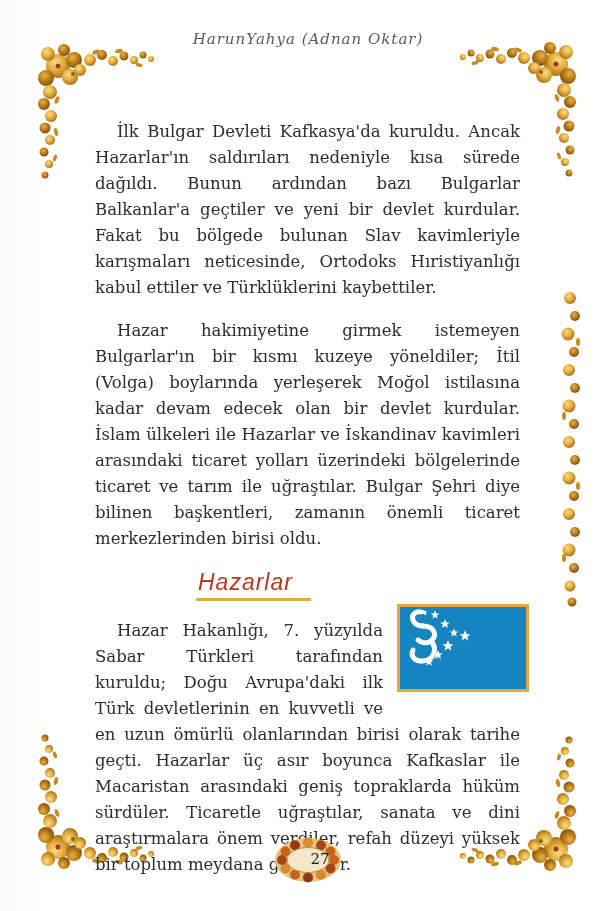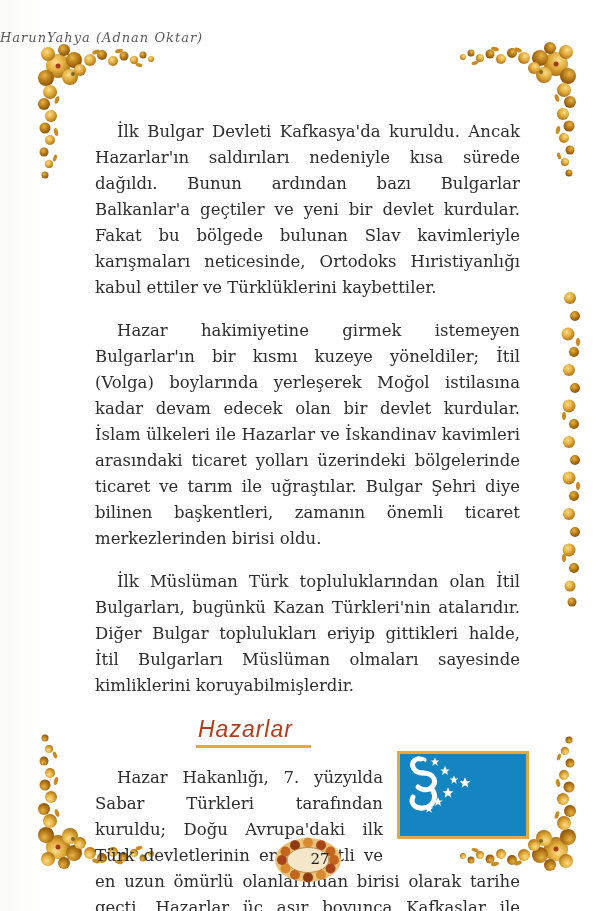--- a/index.html
+++ b/index.html
@@ -2,23 +2,23 @@
 <html><head>
 <meta charset="utf-8">
 <style>
   html,body { margin:0; padding:0; }
   .page {
     position:relative; width:616px; height:911px; overflow:hidden;
     background: linear-gradient(90deg,#fafaf8 0%, #ffffff 7%, #ffffff 100%);
     font-family:"DejaVu Serif", serif;
   }
   .running-header {
-    position:absolute; top:30px; left:0; width:100%; text-align:left;
+    position:absolute; top:30px; left:0; width:100%; text-align:center;
     font-family:"DejaVu Serif", serif; font-style:italic;
-    font-size:13px; letter-spacing:1px; color:#5a5a5a;
+    font-size:15px; letter-spacing:1px; color:#5a5a5a;
   }
   .content {
     position:absolute; left:78px; top:102px; width:459px;
     font-size:16.5px; line-height:26px; color:#2d2d2d;
     text-align:justify;
   }
   .content p { margin:17px; text-indent:22px; }
   .section-heading {
     width:fit-content;
     margin:14px 0 10px 118px;
@@ -147,21 +147,20 @@
       <ellipse cx="6" cy="126" rx="2" ry="4" fill="#c98a20"></ellipse>
     <ellipse cx="20" cy="196" rx="2" ry="4" fill="#c98a20"></ellipse>
       <ellipse cx="6" cy="268" rx="2" ry="4" fill="#c98a20"></ellipse>
   </svg>
 
   <div class="running-header">HarunYahya (Adnan Oktar)</div>
 
   <div class="content">
     <p>İlk Bulgar Devleti Kafkasya'da kuruldu. Ancak Hazarlar'ın saldırıları nedeniyle kısa sürede dağıldı. Bunun ardından bazı Bulgarlar Balkanlar'a geçtiler ve yeni bir devlet kurdular. Fakat bu bölgede bulunan Slav kavimleriyle karışmaları neticesinde, Ortodoks Hıristiyanlığı kabul ettiler ve Türklüklerini kaybettiler.</p>
     <p>Hazar hakimiyetine girmek istemeyen Bulgarlar'ın bir kısmı kuzeye yöneldiler; İtil (Volga) boylarında yerleşerek Moğol istilasına kadar devam edecek olan bir devlet kurdular. İslam ülkeleri ile Hazarlar ve İskandinav kavimleri arasındaki ticaret yolları üzerindeki bölgelerinde ticaret ve tarım ile uğraştılar. Bulgar Şehri diye bilinen başkentleri, zamanın önemli ticaret merkezlerinden birisi oldu.</p>
-    <p>İlk Müslüman Türk topluluklarından olan İtil Bulgarları, bugünkü Kazan Türkleri'nin atalarıdır. Diğer Bulgar toplulukları eriyip gittikleri halde, İtil Bulgarları Müslüman olmaları sayesinde kimliklerini koruyabilmişlerdir.</p>
 
     <h2 class="section-heading">Hazarlar</h2>
 
     <div class="hazar-section">
 
       <svg class="flag" viewBox="0 0 132 88">
         <rect x="1.5" y="1.5" width="129" height="85" fill="#1485c0" stroke="#e8a63e" stroke-width="3"></rect>
 
         <g stroke="#ffffff" stroke-width="5" fill="none" stroke-linecap="round">
           <path d="M 27 9 C 18 5, 13 12, 17 18 C 19 21, 23 22, 26 22"></path>

